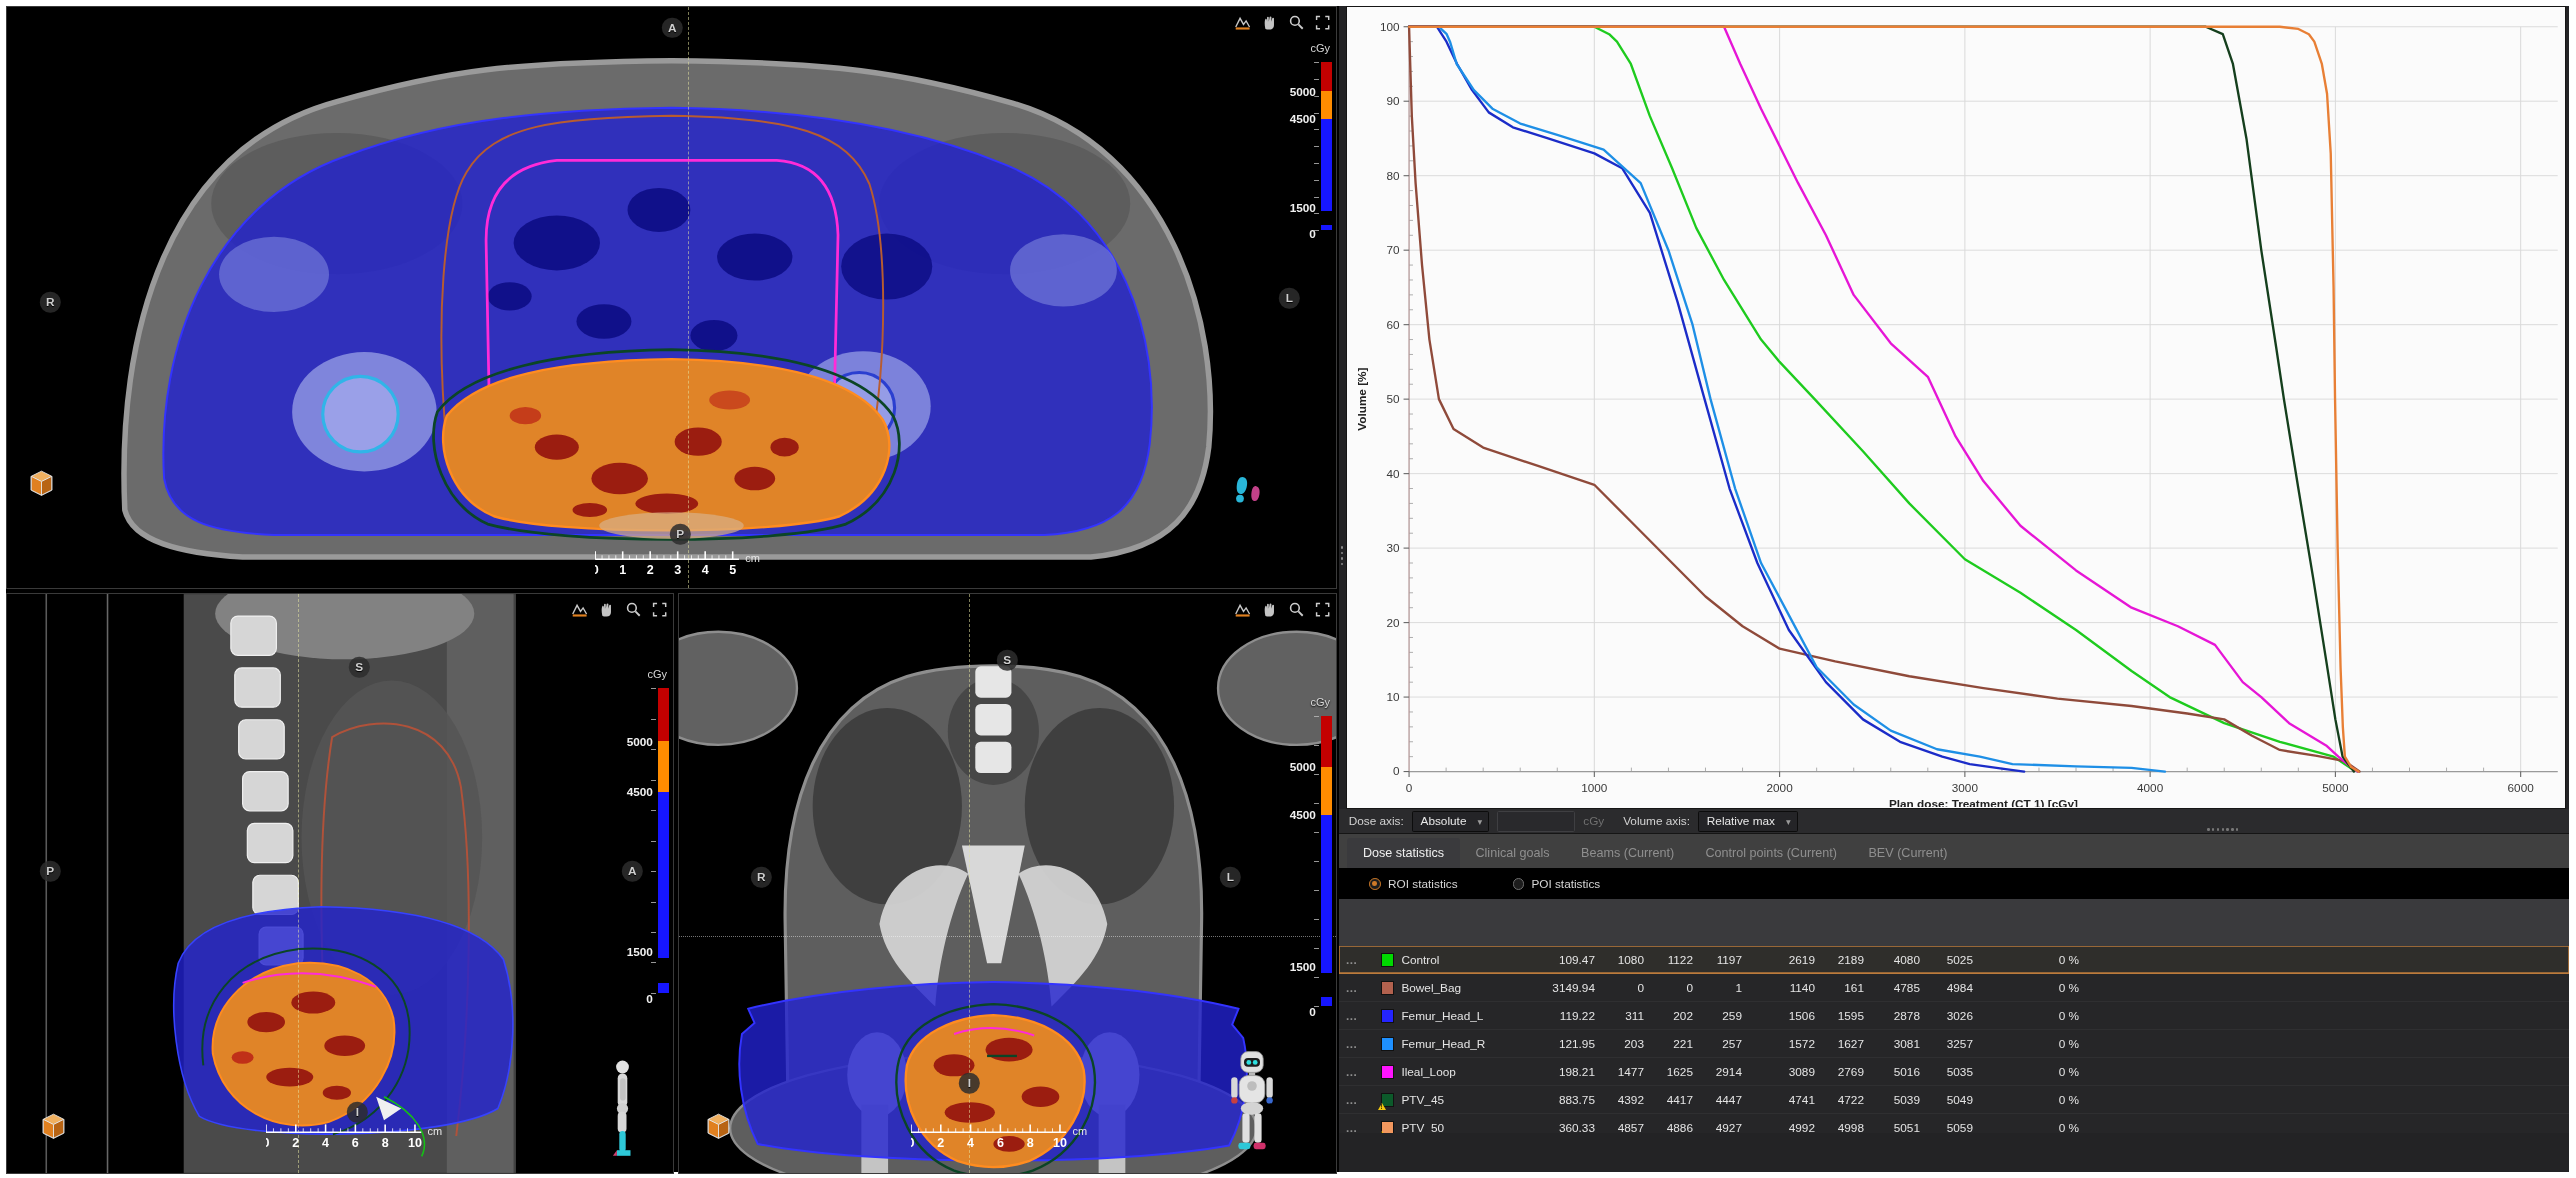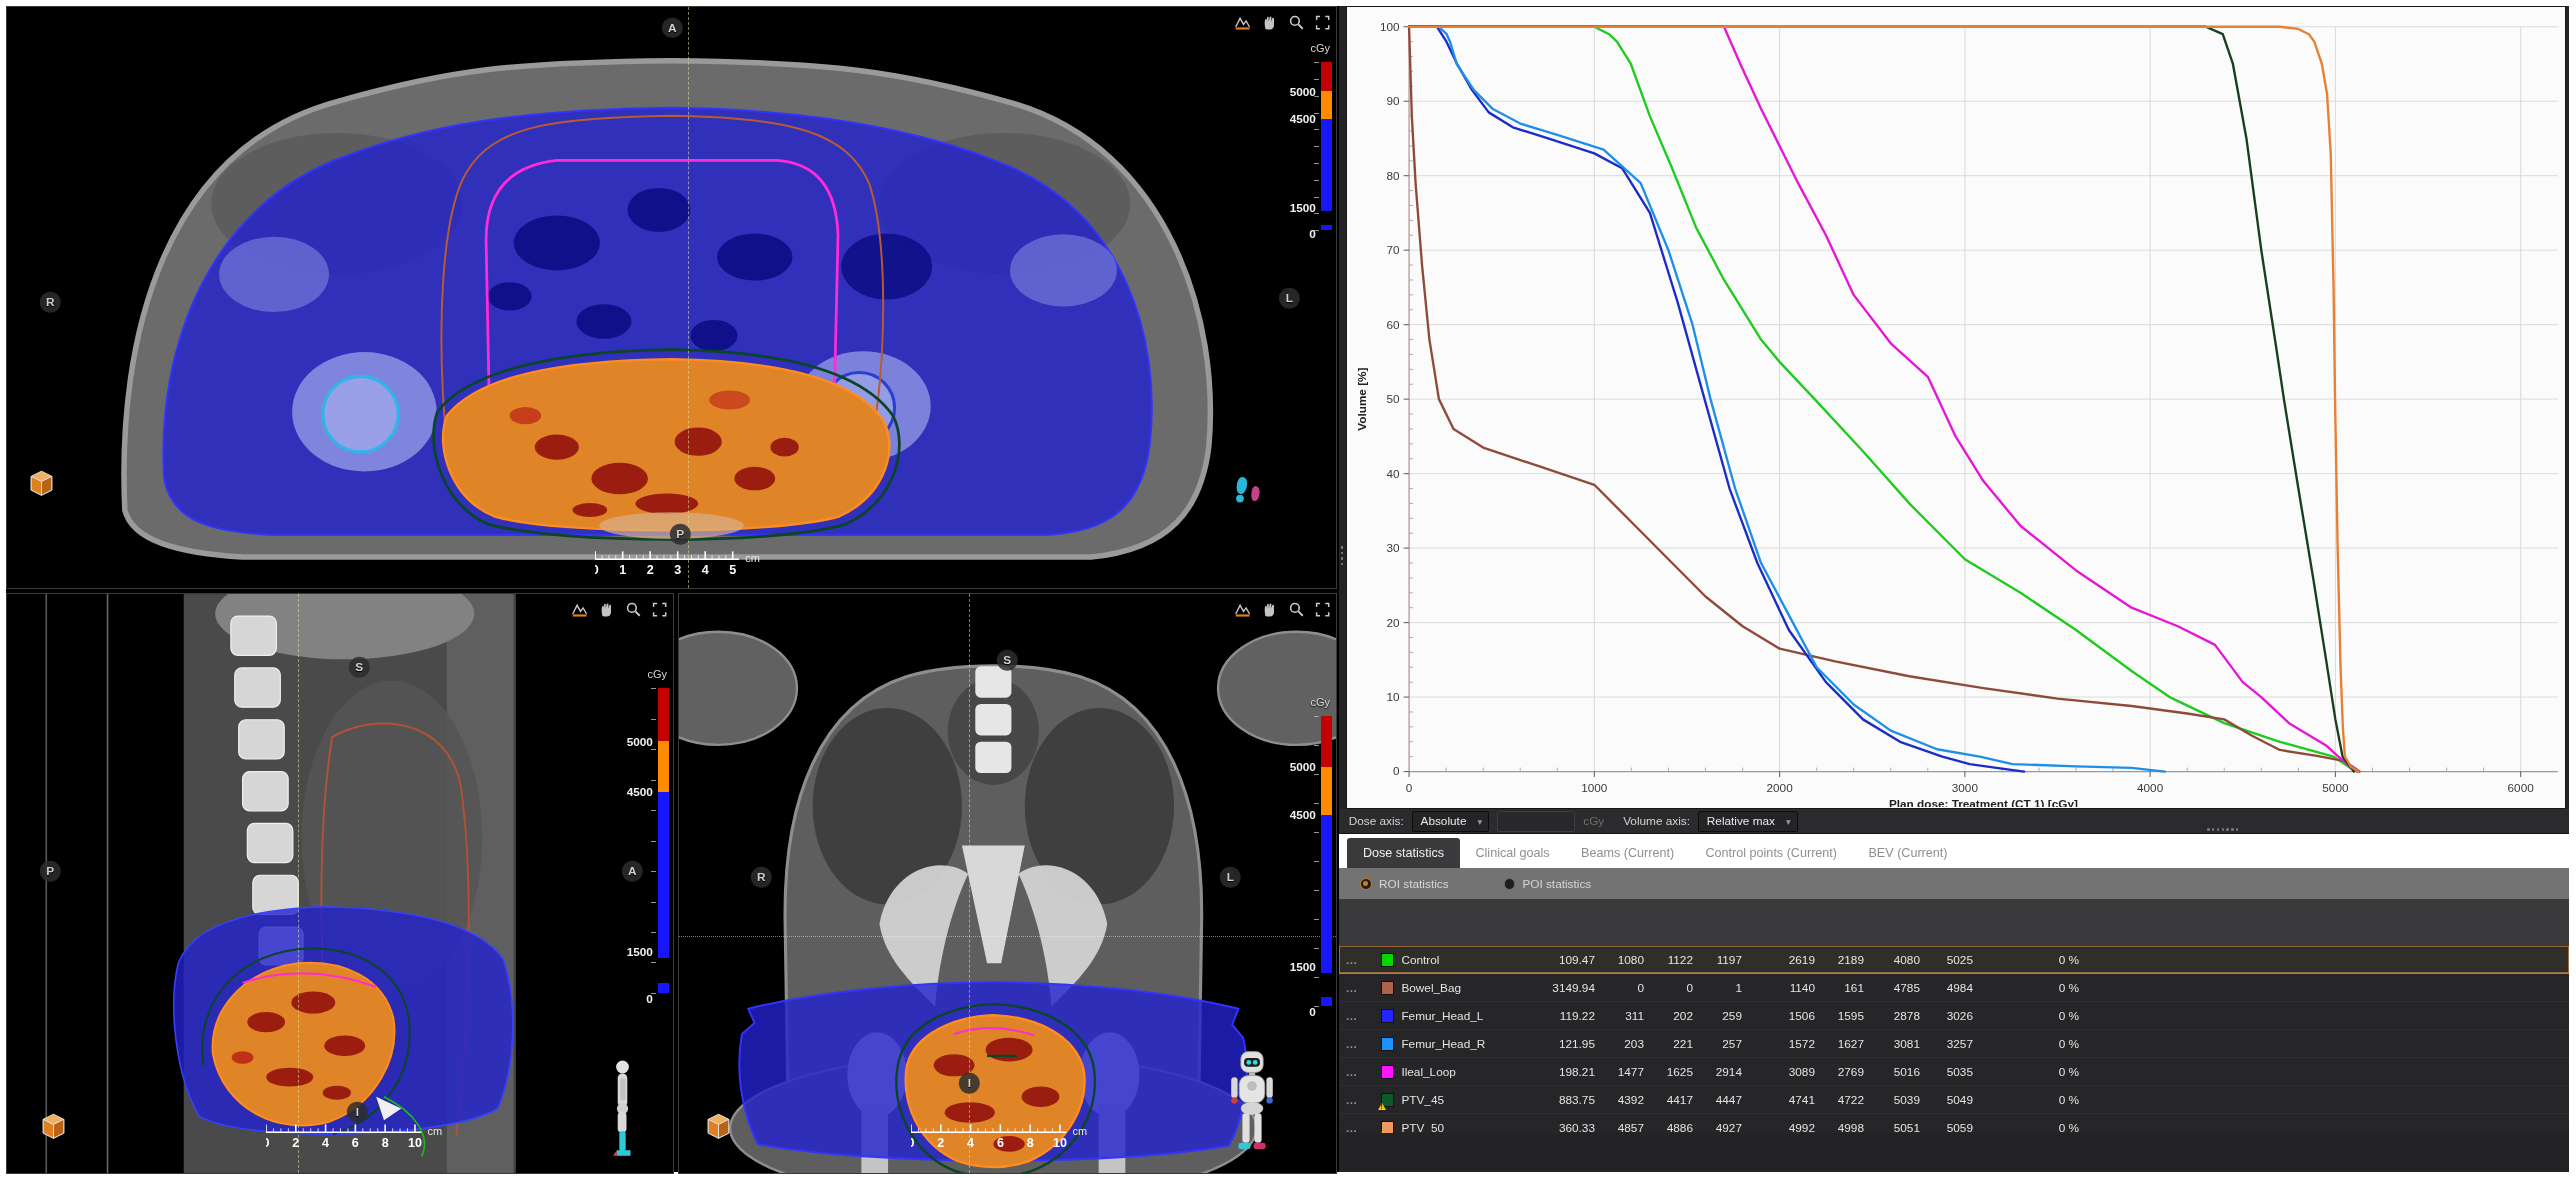--- a/index.html
+++ b/index.html
@@ -32,24 +32,24 @@
   #vsplit{position:absolute;left:1.6px;top:540px;display:flex;flex-direction:column;gap:3.1px;}
   #vsplit i{width:2.4px;height:2.4px;background:#8a8a8a;border-radius:50%;}
   #controls{position:absolute;left:0;top:803px;width:100%;height:25px;background:#2b2b2d;border-bottom:0.8px solid #151515;display:flex;align-items:center;gap:7.9px;padding-left:9.4px;box-sizing:border-box;}
   .ctl-label{color:#d2d2d2;font-size:11.8px;}
   .dropdown{background:#242427;border:0.8px solid #0c0c0c;color:#e8e8e8;font-size:11.8px;height:19px;display:flex;align-items:center;gap:11px;padding:0 6.3px 0 7.9px;border-radius:1.6px;}
   .dropdown .caret{color:#9a9a9a;font-size:9.4px;}
   .txtinput{width:72px;height:17.3px;background:#29292c;border:0.8px solid #3f3f42;border-radius:1.6px;color:#e0e0e0;font-size:11px;}
   .unit{color:#707070;font-size:11.8px;}
   #hsplit{position:absolute;left:868px;top:822px;display:flex;gap:2.4px;}
   #hsplit i{width:2.4px;height:2.4px;background:#777;border-radius:50%;}
-  #tabbar{position:absolute;left:0;top:828px;width:100%;height:34px;background:#ffffff;display:flex;align-items:flex-end;padding-left:7.9px;box-sizing:border-box;}
+  #tabbar{position:absolute;left:0;top:828px;width:100%;height:34px;background:#404040;display:flex;align-items:flex-end;padding-left:7.9px;box-sizing:border-box;}
   .tab{padding:8.6px 15.7px 7.9px 15.7px;font-size:12.6px;color:#8f8f8f;cursor:pointer;}
   .tab.active{background:#3a3a3d;color:#f0f0f0;border-radius:3.1px 3.1px 0 0;}
-  #radios{position:absolute;left:0;top:862px;width:100%;height:31px;background:#737373;display:flex;align-items:center;gap:55px;padding-left:21px;box-sizing:border-box;}
+  #radios{position:absolute;left:0;top:862px;width:100%;height:31px;background:#000000;display:flex;align-items:center;gap:55px;padding-left:30px;box-sizing:border-box;}
   .radio{display:flex;align-items:center;gap:7px;}
   .radio .dot{width:11.8px;height:11.8px;border-radius:50%;border:1.6px solid #6f6f6f;box-sizing:border-box;position:relative;background:#1d1d1d;}
   .radio.sel .dot{border-color:#cf7a28;}
   .radio.sel .dot::after{content:"";position:absolute;left:2px;top:2px;width:4.7px;height:4.7px;border-radius:50%;background:#cf7a28;}
   .radio span.lbl{color:#d6d6d6;font-size:11.8px;}
   
   .tgrid{display:grid;grid-template-columns:35px 130px 97px 49px 49px 49px 73px 49px 56px 53px 106px 1fr;}
   #thead{position:absolute;left:0;top:893px;width:100%;height:47px;background:#3a3a3d;color:#b4b4b4;font-size:11.8px;}
   #thead .h1{height:23.6px;align-items:end;}
   #thead .h2{height:23.6px;align-items:start;}

